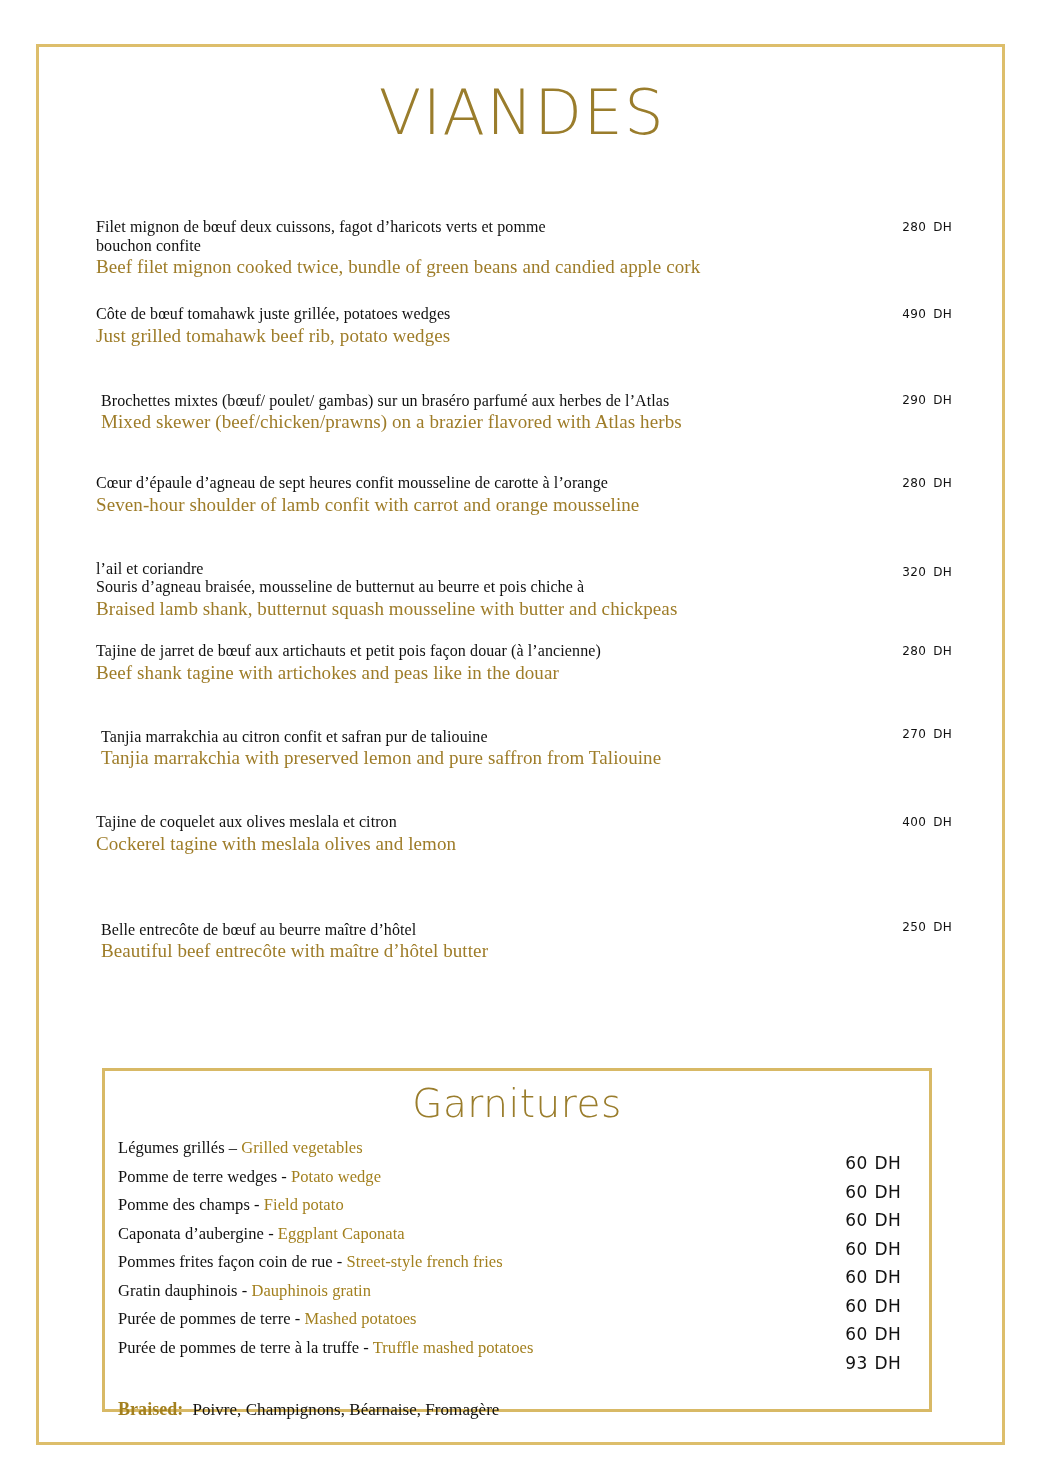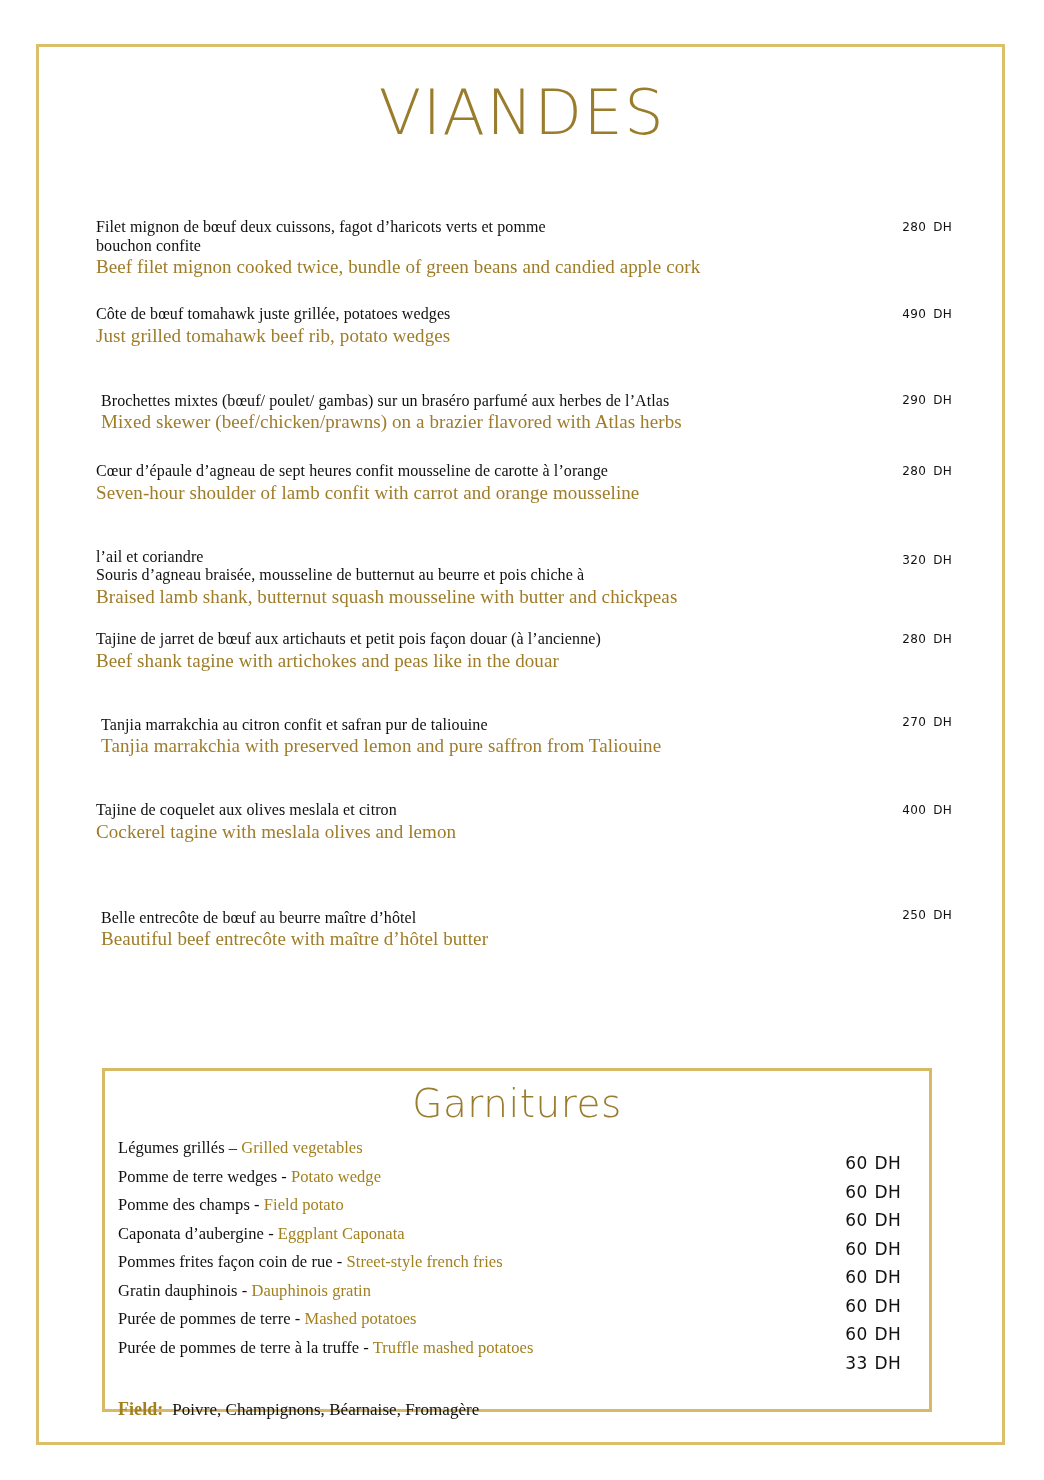--- a/index.html
+++ b/index.html
@@ -202,21 +202,21 @@
     </div>
 
     <div class="menu-item indent-1 wide" style="margin-top:45px;">
       <div class="mi-body">
         <div class="mi-fr">Brochettes mixtes (bœuf/ poulet/ gambas) sur un braséro parfumé aux herbes de l’Atlas</div>
         <div class="mi-en">Mixed skewer (beef/chicken/prawns) on a brazier flavored with Atlas herbs</div>
       </div>
       <div class="mi-price" style="top:1px;"><span>290</span><span class="cur">DH</span></div>
     </div>
 
-    <div class="menu-item" style="margin-top:29px;">
+    <div class="menu-item" style="margin-top:41px;">
       <div class="mi-body">
         <div class="mi-fr">Cœur d’épaule d’agneau de sept heures confit mousseline de carotte à l’orange</div>
         <div class="mi-en">Seven-hour shoulder of lamb confit with carrot and orange mousseline</div>
       </div>
       <div class="mi-price"><span>280</span><span class="cur">DH</span></div>
     </div>
 
     <div class="menu-item" style="margin-top:44px;">
       <div class="mi-body">
         <div class="mi-fr">l’ail et coriandre</div>
@@ -295,23 +295,23 @@
         <div class="gar-price"><span>60</span><span class="cur">DH</span></div>
       </div>
 
       <div class="gar-row">
         <div class="gar-text"><span>Purée de pommes de terre</span> <span>-</span> <span class="en">Mashed potatoes</span></div>
         <div class="gar-price"><span>60</span><span class="cur">DH</span></div>
       </div>
 
       <div class="gar-row">
         <div class="gar-text"><span>Purée de pommes de terre à la truffe</span> <span>-</span> <span class="en">Truffle mashed potatoes</span></div>
-        <div class="gar-price"><span>33</span><span class="cur">DH</span></div>
+        <div class="gar-price"><span>93</span><span class="cur">DH</span></div>
       </div>
 
     </div>
 
     <div class="sauces-row">
-      <span class="sauces-label">Field:</span><span>Poivre, Champignons, Béarnaise, Fromagère</span>
+      <span class="sauces-label">Braised:</span><span>Poivre, Champignons, Béarnaise, Fromagère</span>
     </div>
   </div>
 
 </div>
 
 </body></html>

